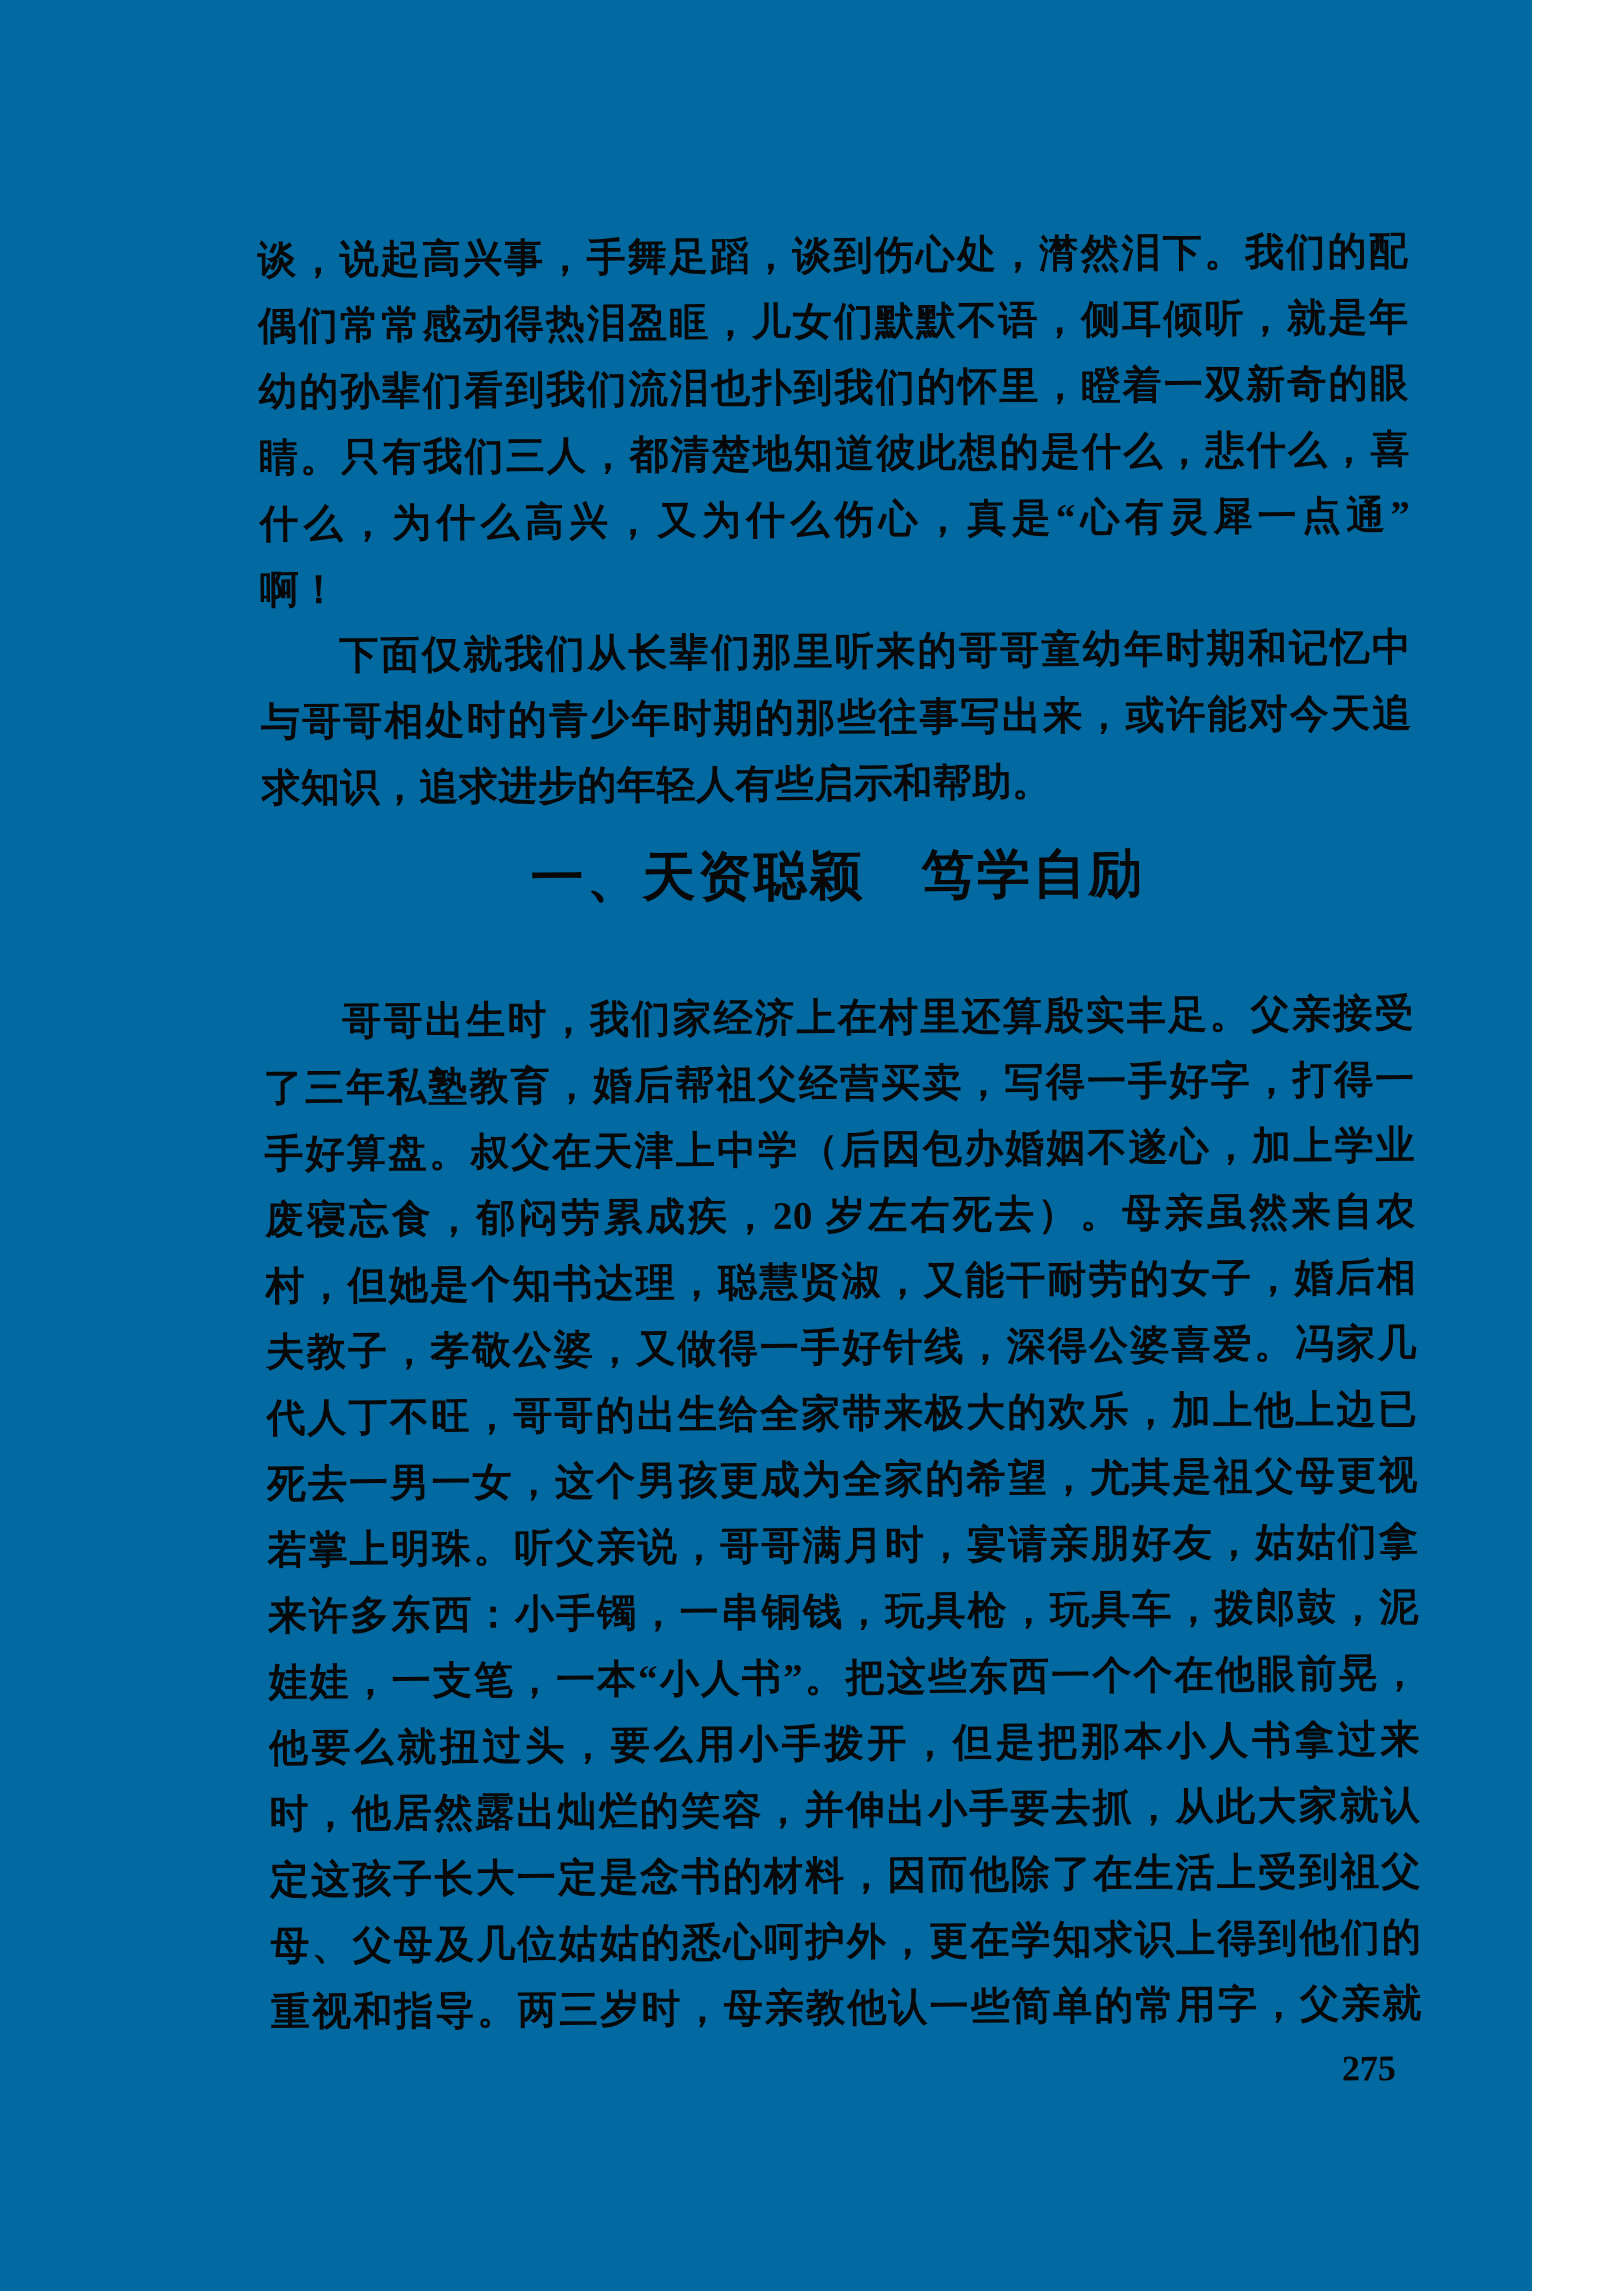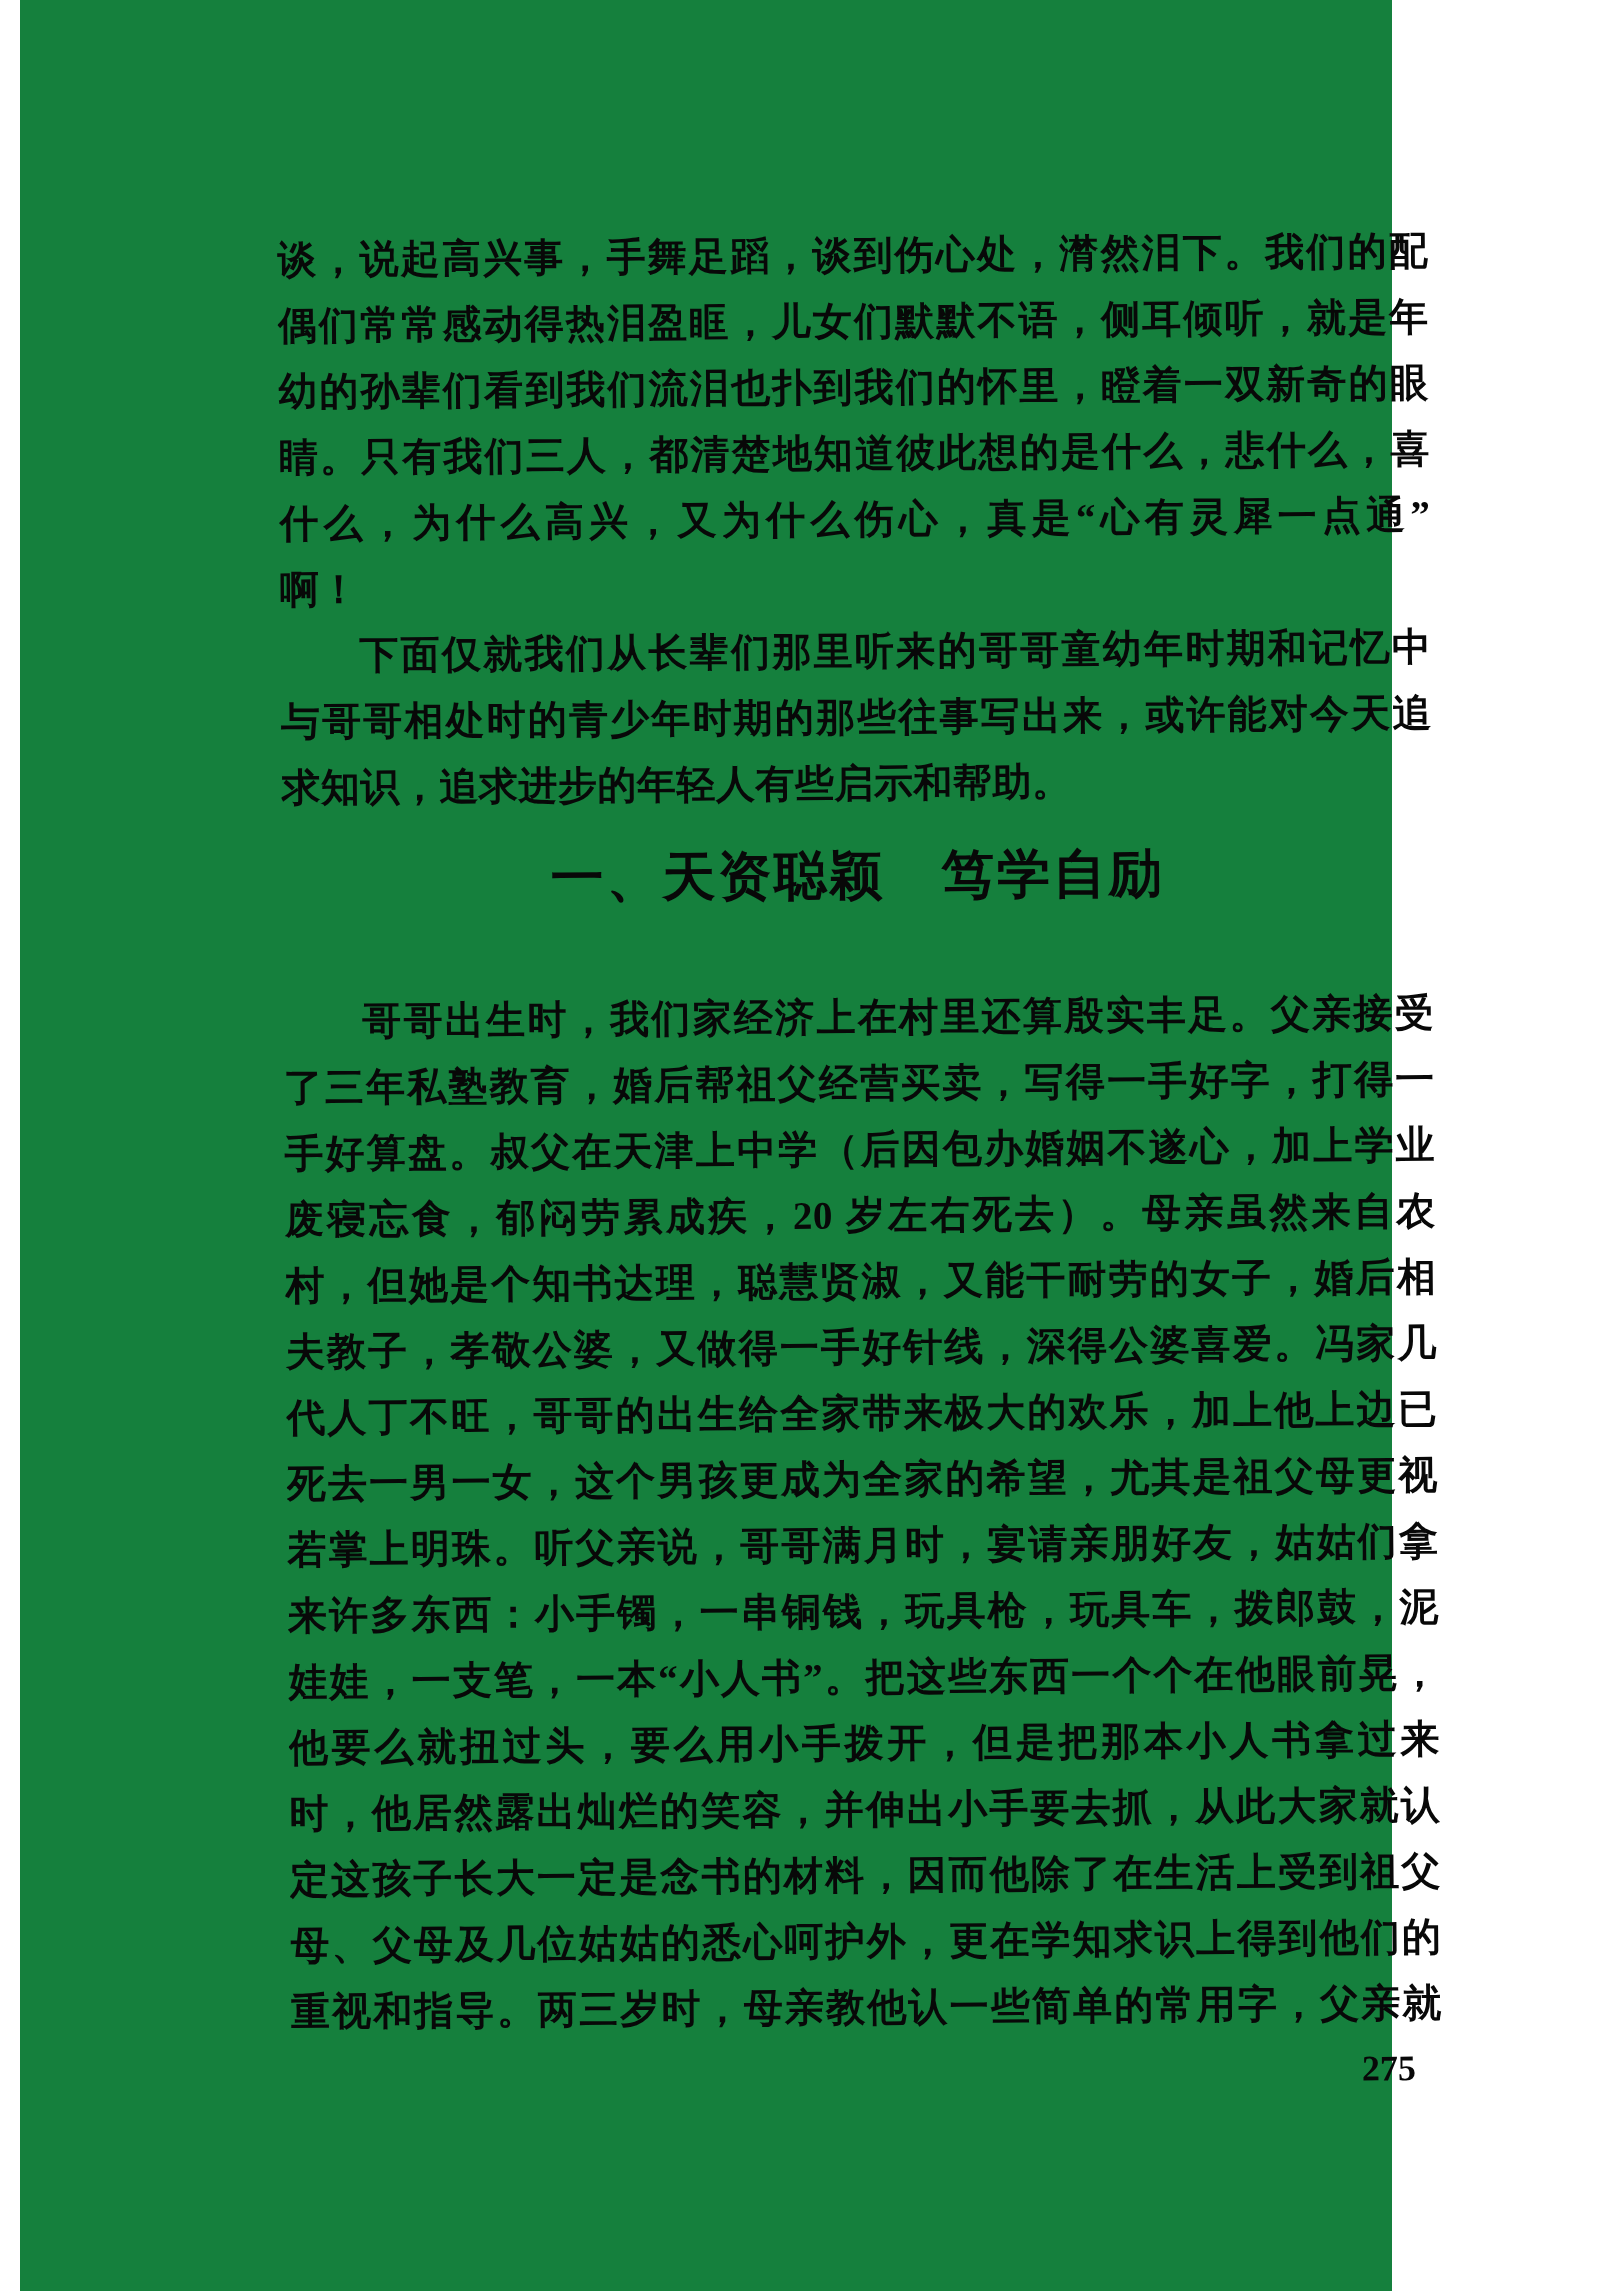--- a/index.html
+++ b/index.html
@@ -6,25 +6,24 @@
     margin: 0;
     padding: 0;
     background: #ffffff;
     width: 1620px;
     height: 2291px;
     overflow: hidden;
     font-family: "Liberation Serif", "DejaVu Serif", serif;
   }
   .page {
     position: relative;
-    width: 1372px;
+    width: 1532px;
     height: 2291px;
-    background: #15803d;
+    background: #0369a1;
     color: #080808;
-    margin-left: 20px;
   }
   .content {
     position: absolute;
     left: 257px;
     top: 227px;
     width: 1151px;
     transform: rotate(-0.45deg);
     transform-origin: left top;
   }
   .para { margin: 0; padding: 0; }

